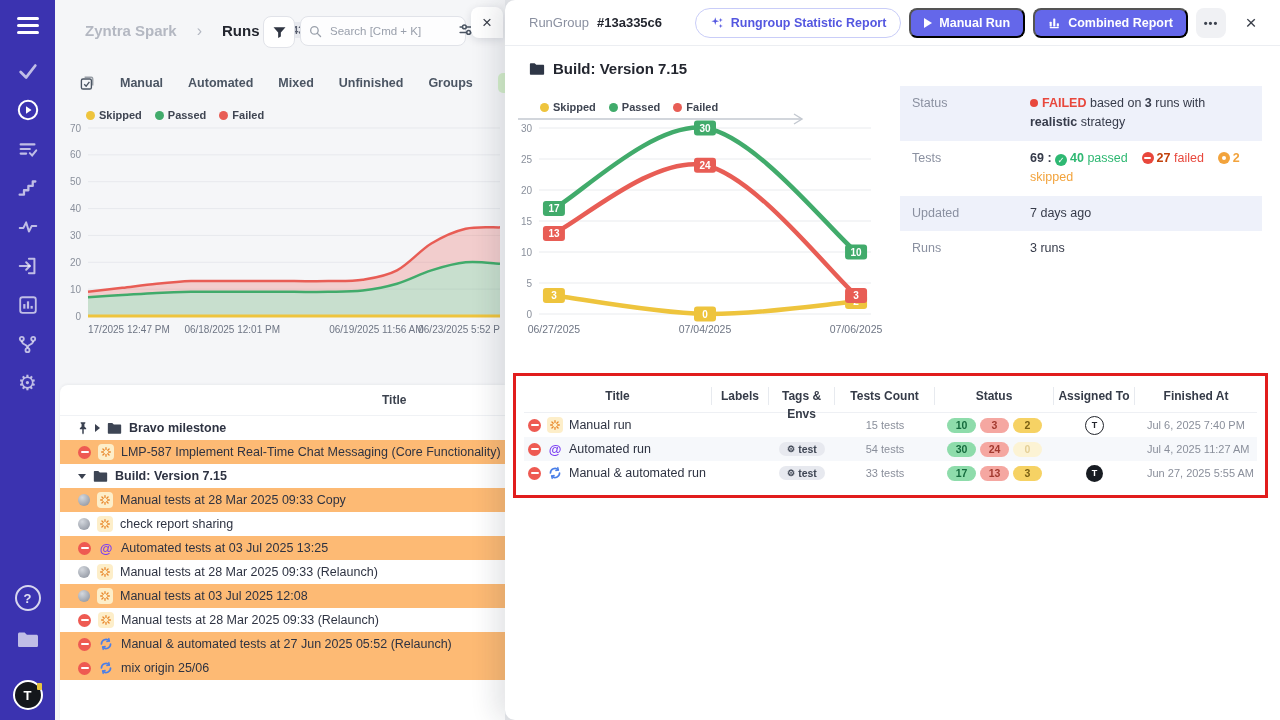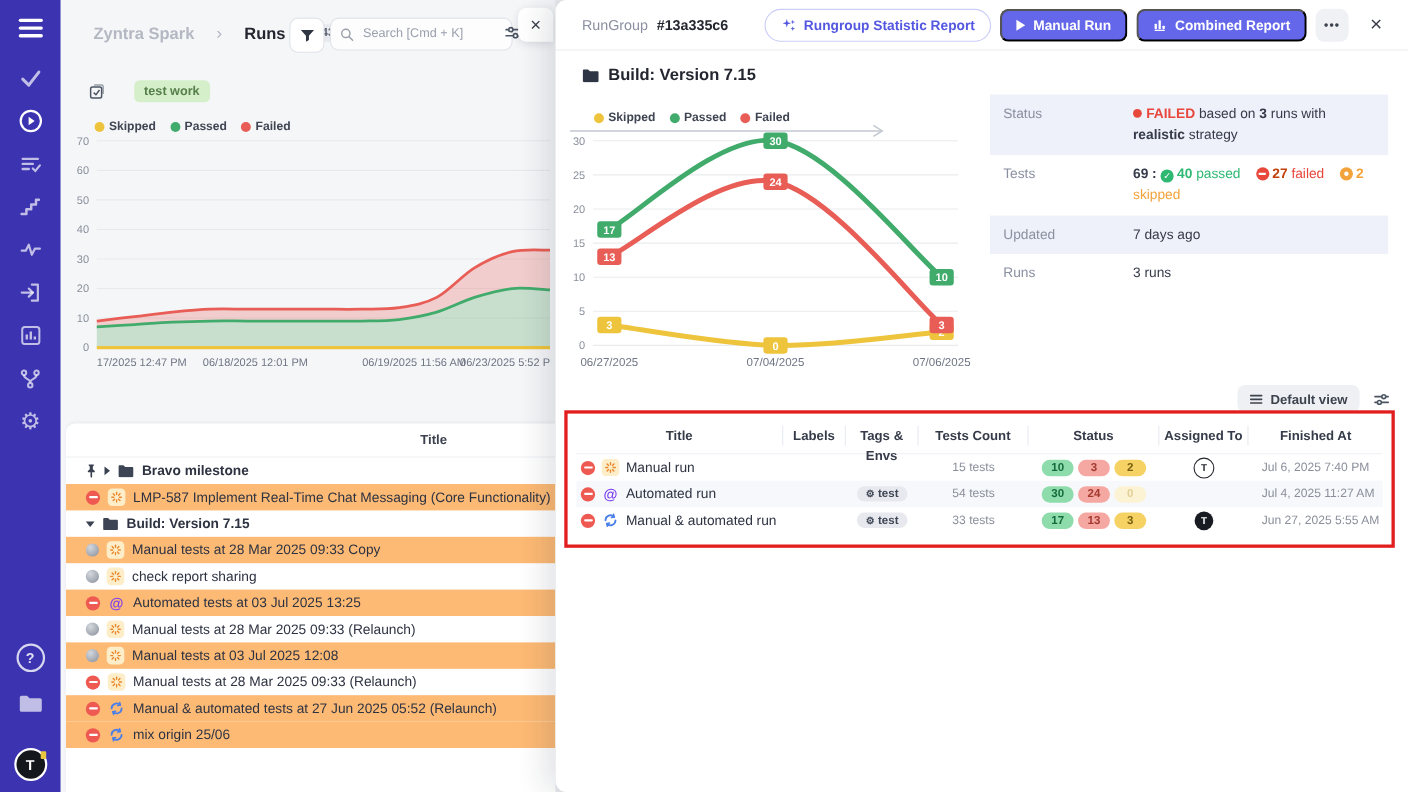--- a/index.html
+++ b/index.html
@@ -252,20 +252,27 @@
     <div class="close-card abs">×</div>
 
     <div class="tabs-row abs">
       <span class="sb-ic" style="width:18px;height:18px;margin:0;color:#4b5563;">
         <svg width="16" height="16" viewBox="0 0 20 20" fill="none" stroke="currentColor" stroke-width="1.7" stroke-linejoin="round">
             <rect x="3" y="5" width="12.5" height="12.5" rx="2"></rect>
             <polyline points="6.5,11.5 9,14 13,8.5"></polyline>
             <path d="M7 2.8h8.4A1.8 1.8 0 0 1 17.2 4.6V13" opacity=".55"></path>
           </svg>
       </span>
+      <span id="tabs-host" style="display:flex;gap:25px;">
+          <span class="tab">Manual</span>
+          <span class="tab">Automated</span>
+          <span class="tab">Mixed</span>
+          <span class="tab">Unfinished</span>
+          <span class="tab">Groups</span>
+        </span>
       <span class="chip-green">test work</span>
     </div>
 
     <div id="legend-left" class="legend abs">
         <span class="it">
           <span class="dot" style="background: rgb(238, 196, 61);"></span>
           <span>Skipped</span>
         </span>
         <span class="it">
           <span class="dot" style="background: rgb(65, 171, 107);"></span>
@@ -587,37 +594,20 @@
       <div class="info-row lt">
         <span class="info-label">Updated</span>
         <span class="info-val">7 days ago</span>
       </div>
       <div class="info-row">
         <span class="info-label">Runs</span>
         <span class="info-val">3 runs</span>
       </div>
     </div>
 
-    <div class="dv-row abs">
-      <div class="dv-btn">
-        <svg width="12" height="10" viewBox="0 0 14 12" fill="none" stroke="#3c424e" stroke-width="1.8" stroke-linecap="round">
-            <line x1="1" y1="2" x2="13" y2="2"></line>
-            <line x1="1" y1="6" x2="13" y2="6"></line>
-            <line x1="1" y1="10" x2="13" y2="10"></line>
-          </svg>
-        <span>Default view</span>
-      </div>
-      <svg width="16" height="16" viewBox="0 0 20 20" fill="none" stroke="#4b5563" stroke-width="1.8" stroke-linecap="round">
-          <line x1="4" y1="3" x2="4" y2="17" transform="rotate(90 10 10)" opacity="0"></line>
-          <line x1="2.5" y1="7" x2="17.5" y2="7"></line>
-          <circle cx="12.5" cy="7" r="2.2" fill="#fff"></circle>
-          <line x1="2.5" y1="13.5" x2="17.5" y2="13.5"></line>
-          <circle cx="7.5" cy="13.5" r="2.2" fill="#fff"></circle>
-        </svg>
-    </div>
 
     <div class="tbl-wrap abs">
       <div class="tbl">
         <div class="tr head" id="tbl-head">
             <div class="th">Title</div>
             <div class="th">Labels</div>
             <div class="th">Tags &amp; Envs</div>
             <div class="th">Tests Count</div>
             <div class="th">Status</div>
             <div class="th">Assigned To</div>

